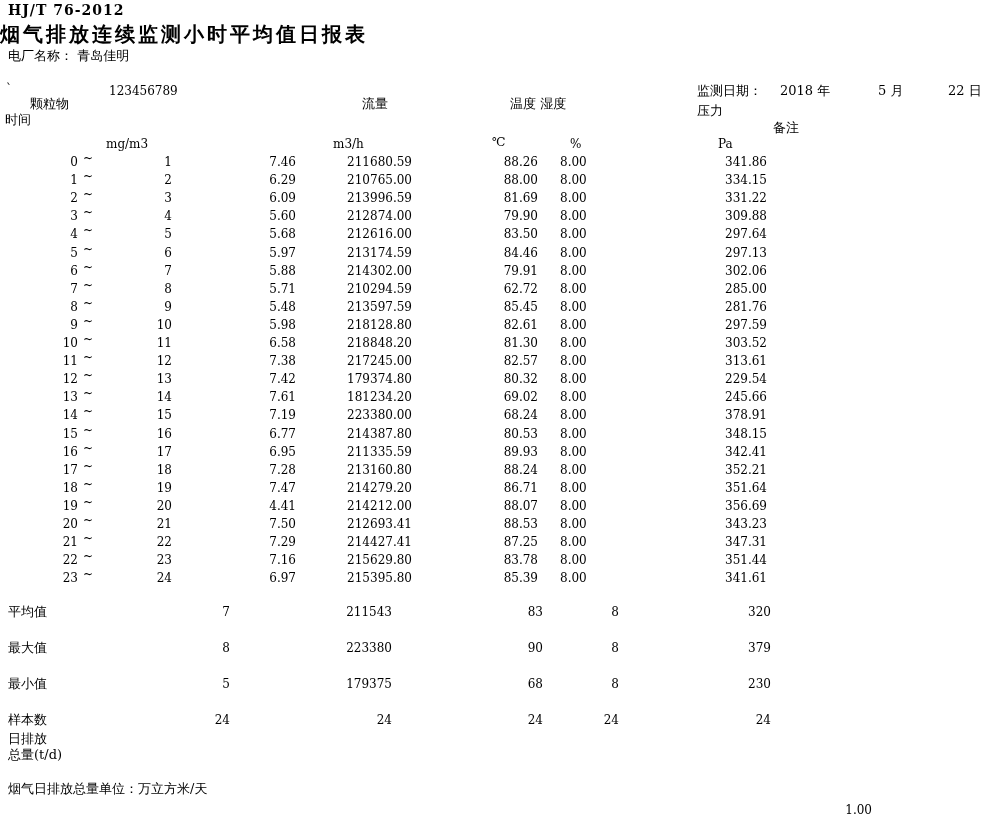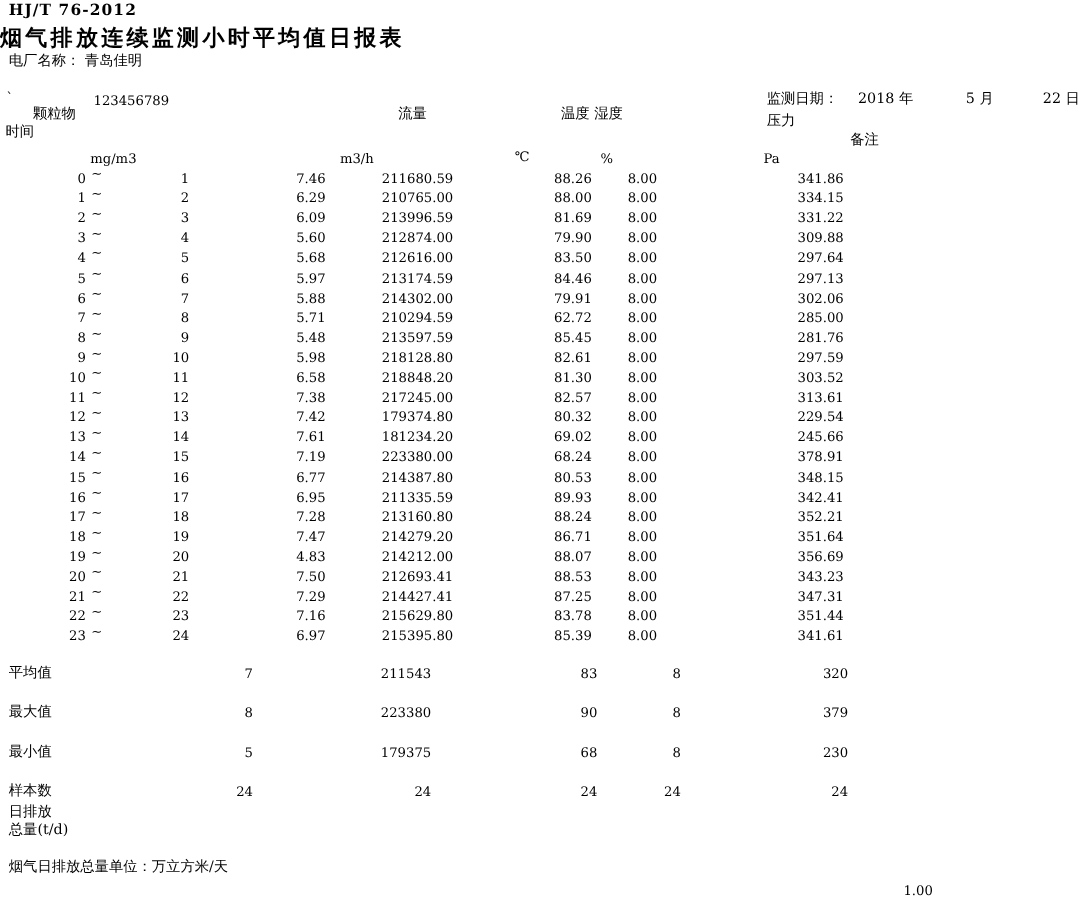--- a/index.html
+++ b/index.html
@@ -3,21 +3,21 @@
 <meta charset="utf-8">
 <style>
   html,body{margin:0;padding:0;background:#ffffff;}
   body{
     position:relative;width:987px;height:822px;overflow:hidden;
     font-family:"DejaVu Serif","Liberation Serif",serif;
     color:#000;
   }
   .abs{position:absolute;white-space:pre;}
   .cn{font-size:13px;line-height:15px;}
-  .num{font-size:12px;line-height:14px;}
+  .num{font-size:12px;line-height:14px;margin-left:24px;}
   .doc-standard{left:8px;top:2px;font-size:14px;font-weight:bold;letter-spacing:1px;}
   .doc-title{left:0;top:21px;width:850px;text-align:left;font-size:20px;font-weight:bold;letter-spacing:3px;}
   .plant{left:8px;top:48px;}
   .tick{left:6px;top:82px;font-size:12px;}
   .serial{left:85px;top:84px;}
   .h-pm{left:30px;top:96px;}
   .h-time{left:5px;top:113px;font-family:Liberation Mono, monospace;}
   .h-flow{left:362px;top:96px;}
   .h-temphum{left:510px;top:96px;}
   .h-datelabel{left:697px;top:83px;}
@@ -32,21 +32,21 @@
   .u-hum{left:546px;top:137px;}
   .u-press{left:694px;top:137px;}
   .hour-row,.summary-row{position:absolute;left:0;width:987px;height:18px;}
   .hour-row span,.summary-row span{position:absolute;font-size:12px;line-height:14px;}
   .c-start{left:38px;width:40px;text-align:right;}
   .c-tilde{left:83px;top:-4px;}
   .c-end{left:122px;width:50px;text-align:right;}
   .c-pm{left:216px;width:80px;text-align:right;}
   .c-flow{left:292px;width:96px;text-align:right;margin-left:24px;}
   .c-temp{left:462px;width:76px;text-align:right;}
-  .c-hum{left:546px;width:76px;text-align:center;}
+  .c-hum{left:560px;width:76px;text-align:left;}
   .c-press{left:680px;width:87px;text-align:right;}
   .s-label{left:8px;font-size:13px !important;}
   .s-pm{left:150px;width:80px;text-align:right;}
   .s-flow{left:296px;width:96px;text-align:right;}
   .s-temp{left:467px;width:76px;text-align:right;}
   .s-hum{left:543px;width:76px;text-align:right;}
   .s-press{left:684px;width:87px;text-align:right;}
   .daily1{left:8px;top:731px;}
   .daily2{left:8px;top:747px;}
   .footnote{left:8px;top:781px;}
@@ -266,21 +266,21 @@
       <span class="c-pm">7.47</span>
       <span class="c-flow">214279.20</span>
       <span class="c-temp">86.71</span>
       <span class="c-hum">8.00</span>
       <span class="c-press">351.64</span>
     </div>
     <div class="hour-row" style="top: 498.9px;">
       <span class="c-start">19</span>
       <span class="c-tilde">~</span>
       <span class="c-end">20</span>
-      <span class="c-pm">4.83</span>
+      <span class="c-pm">4.41</span>
       <span class="c-flow">214212.00</span>
       <span class="c-temp">88.07</span>
       <span class="c-hum">8.00</span>
       <span class="c-press">356.69</span>
     </div>
     <div class="hour-row" style="top: 517px;">
       <span class="c-start">20</span>
       <span class="c-tilde">~</span>
       <span class="c-end">21</span>
       <span class="c-pm">7.50</span>

